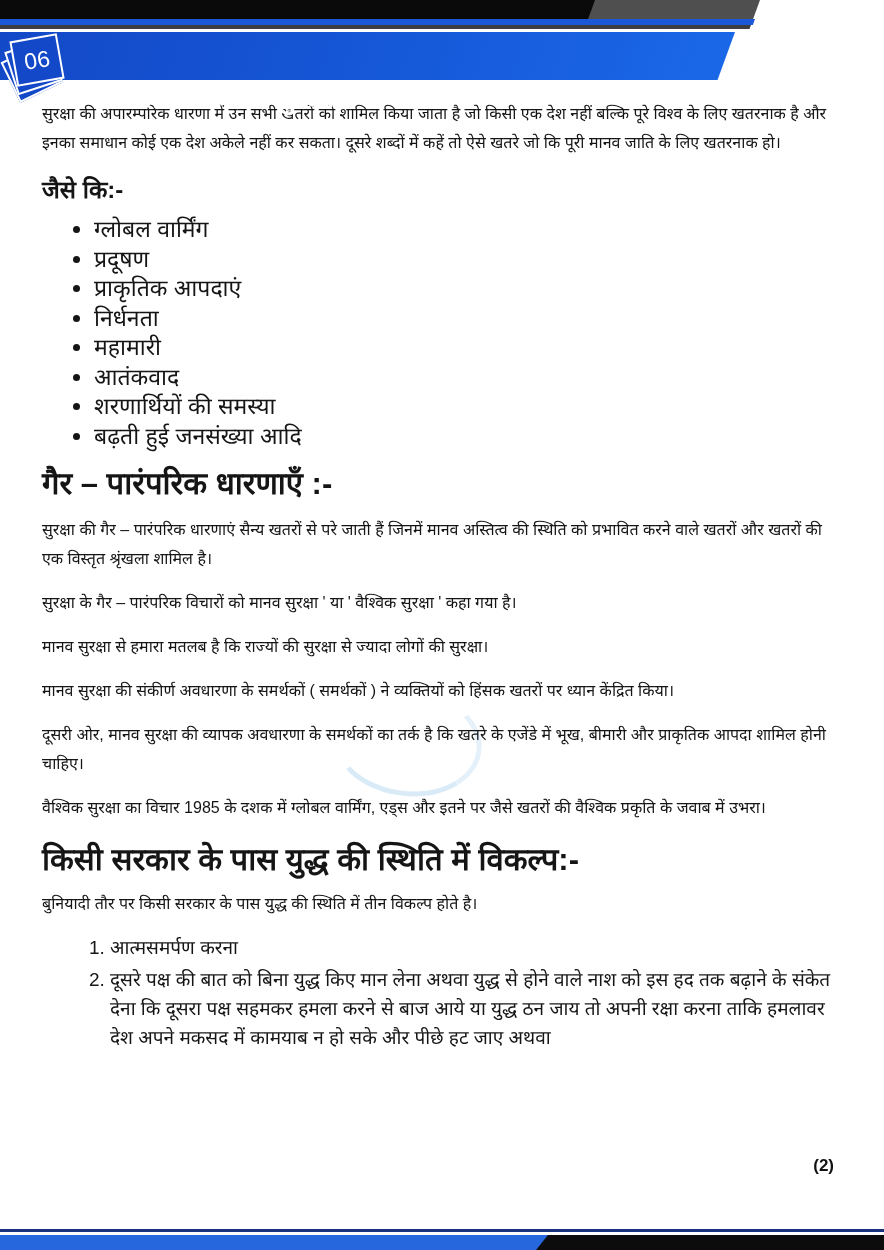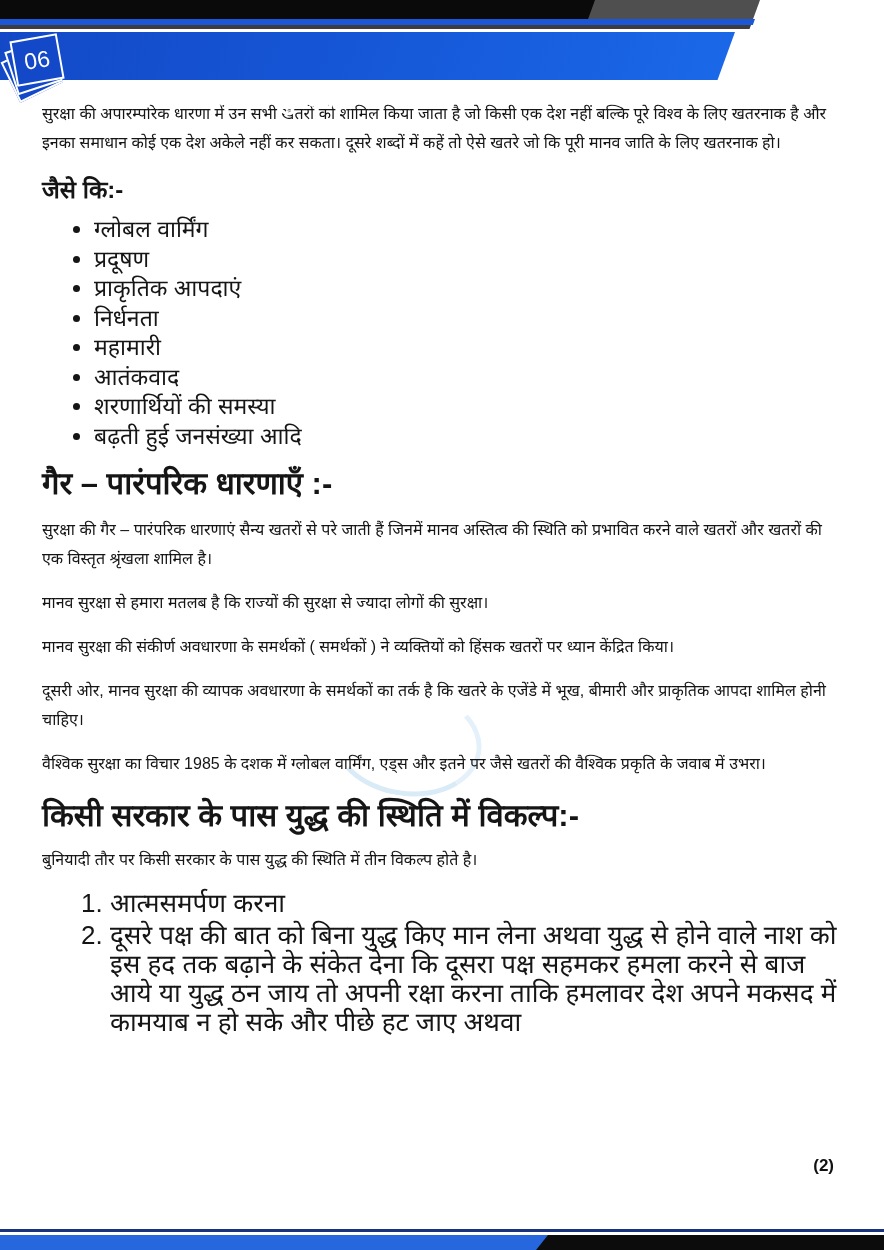--- a/index.html
+++ b/index.html
@@ -43,21 +43,21 @@
 
   
   .content { position:absolute; top:99px; left:42px; width:802px; z-index:3; }
   .para { font-size:16px; line-height:29px; margin:0 0 15px 0; text-align:left; }
   .sub-heading { font-size:24px; font-weight:bold; margin:14px 0 10px 0; }
   .big-heading { font-size:31px; font-weight:bold; margin:10px 0 12px 0; }
   .big-heading.second { margin-top:14px; margin-bottom:10px; }
   ul.threat-list { margin:4px 0 4px 0; padding-left:52px; }
   ul.threat-list li { font-size:23px; line-height:29.5px; }
   ol.option-list { margin:4px 0 0 0; padding-left:68px; }
-  ol.option-list li { font-size:26px; line-height:29px; margin-bottom:3px; }
+  ol.option-list li { font-size:19px; line-height:29px; margin-bottom:3px; }
 
   
   .watermark-arc {
     position:absolute; left:332px; top:688px; width:150px; height:108px; z-index:1;
     border:5px solid transparent; border-bottom-color:#d7e9f8; border-right-color:#e3f0fa;
     border-radius:50%; transform:rotate(8deg); opacity:0.9;
   }
 
   
   .page-number {
@@ -114,20 +114,21 @@
       <li>निर्धनता</li>
       <li>महामारी</li>
       <li>आतंकवाद</li>
       <li>शरणार्थियों की समस्या</li>
       <li>बढ़ती हुई जनसंख्या आदि</li>
     </ul>
 
     <div class="big-heading">गैर – पारंपरिक धारणाएँ :-</div>
 
     <p class="para">सुरक्षा की गैर – पारंपरिक धारणाएं सैन्य खतरों से परे जाती हैं जिनमें मानव अस्तित्व की स्थिति को प्रभावित करने वाले खतरों और खतरों की एक विस्तृत श्रृंखला शामिल है।</p>
+    <p class="para">सुरक्षा के गैर – पारंपरिक विचारों को मानव सुरक्षा ' या ' वैश्विक सुरक्षा ' कहा गया है।</p>
     <p class="para">मानव सुरक्षा से हमारा मतलब है कि राज्यों की सुरक्षा से ज्यादा लोगों की सुरक्षा।</p>
     <p class="para">मानव सुरक्षा की संकीर्ण अवधारणा के समर्थकों ( समर्थकों ) ने व्यक्तियों को हिंसक खतरों पर ध्यान केंद्रित किया।</p>
     <p class="para">दूसरी ओर, मानव सुरक्षा की व्यापक अवधारणा के समर्थकों का तर्क है कि खतरे के एजेंडे में भूख, बीमारी और प्राकृतिक आपदा शामिल होनी चाहिए।</p>
     <p class="para">वैश्विक सुरक्षा का विचार 1985 के दशक में ग्लोबल वार्मिंग, एड्स और इतने पर जैसे खतरों की वैश्विक प्रकृति के जवाब में उभरा।</p>
 
     <div class="big-heading second">किसी सरकार के पास युद्ध की स्थिति में विकल्प:-</div>
 
     <p class="para">बुनियादी तौर पर किसी सरकार के पास युद्ध की स्थिति में तीन विकल्प होते है।</p>
 
     <ol class="option-list">

